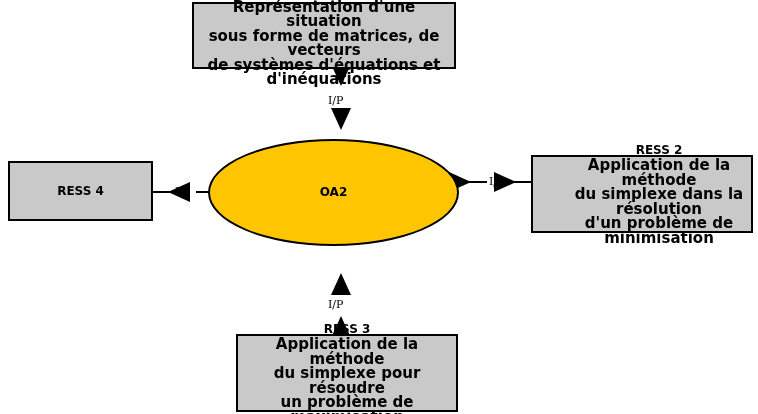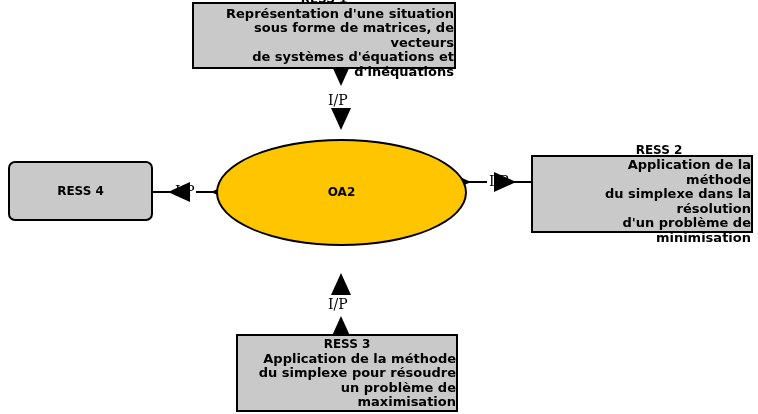--- a/index.html
+++ b/index.html
@@ -32,35 +32,35 @@
     text-align: center;
     white-space: pre;
   }
   .ress-title {
     font-weight: bold;
     font-size: 12px;
     line-height: 15px;
   }
   .ress-body {
     font-weight: bold;
-    font-size: 13px;
+    font-size: 15px;
     line-height: 14.5px;
-    text-align: right;
+    text-align: center;
     white-space: pre-line;
   }
 
   #ress1 { left: 192px; top: 2px;   width: 264px; height: 67px; }
   #ress2 { left: 531px; top: 155px; width: 222px; height: 78px; padding-left: 34px; }
   #ress3 { left: 236px; top: 334px; width: 222px; height: 78px; }
-  #ress4 { left: 8px;   top: 161px; width: 145px; height: 60px; border-radius: 7px; }
+  #ress4 { left: 8px;   top: 161px; width: 145px; height: 60px; }
 
   
   #oa2-ellipse {
     position: absolute;
-    left: 216px;
+    left: 208px;
     top: 139px;
     width: 251px;
     height: 107px;
     background: #ffc600;
     border: 2px solid #000000;
     border-radius: 50%;
     box-sizing: border-box;
     display: flex;
     flex-direction: column;
     align-items: center;
@@ -77,21 +77,21 @@
     font-weight: bold;
     font-size: 11.5px;
     line-height: 14.5px;
     white-space: pre-line;
   }
 
   
   .ip-label {
     position: absolute;
     font-family: "DejaVu Serif", "Liberation Serif", serif;
-    font-size: 14px;
+    font-size: 11px;
     line-height: 11px;
     color: #000000;
     white-space: nowrap;
   }
   #ip-top    { left: 328px; top: 95px;  }
   #ip-bottom { left: 328px; top: 299px; }
   #ip-left   { left: 175px; top: 186px; }
   #ip-right  { left: 489px; top: 176px; }
 
   

